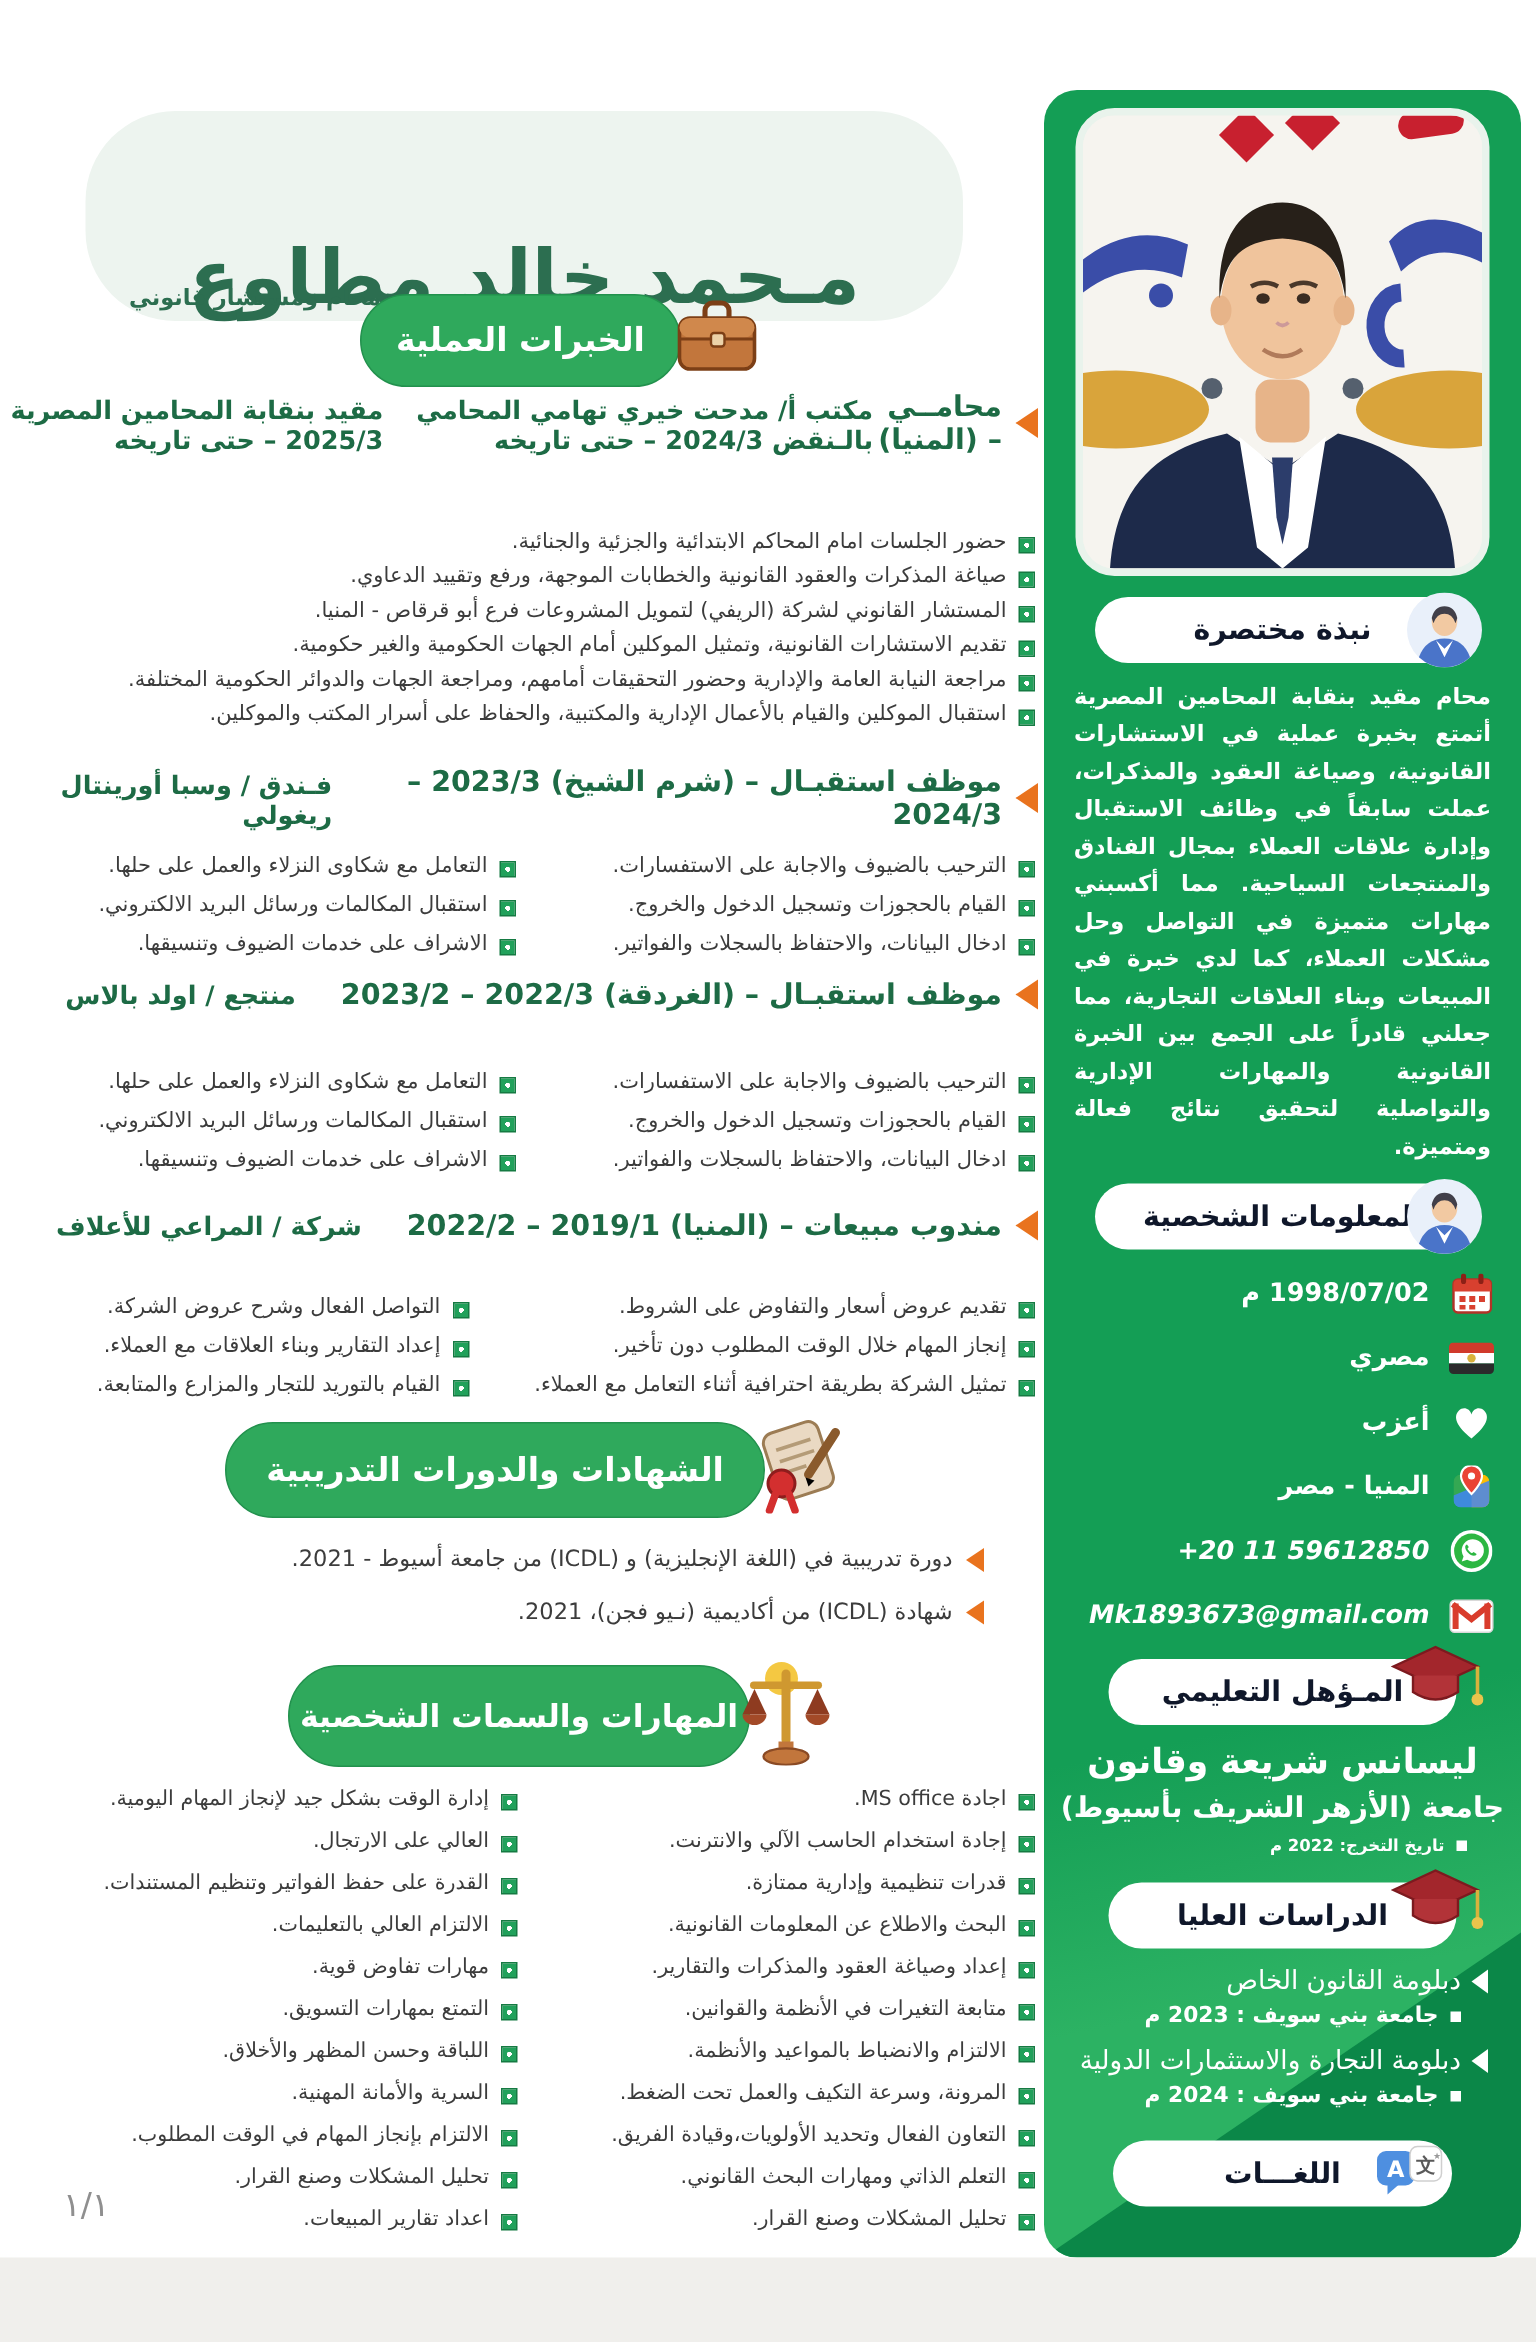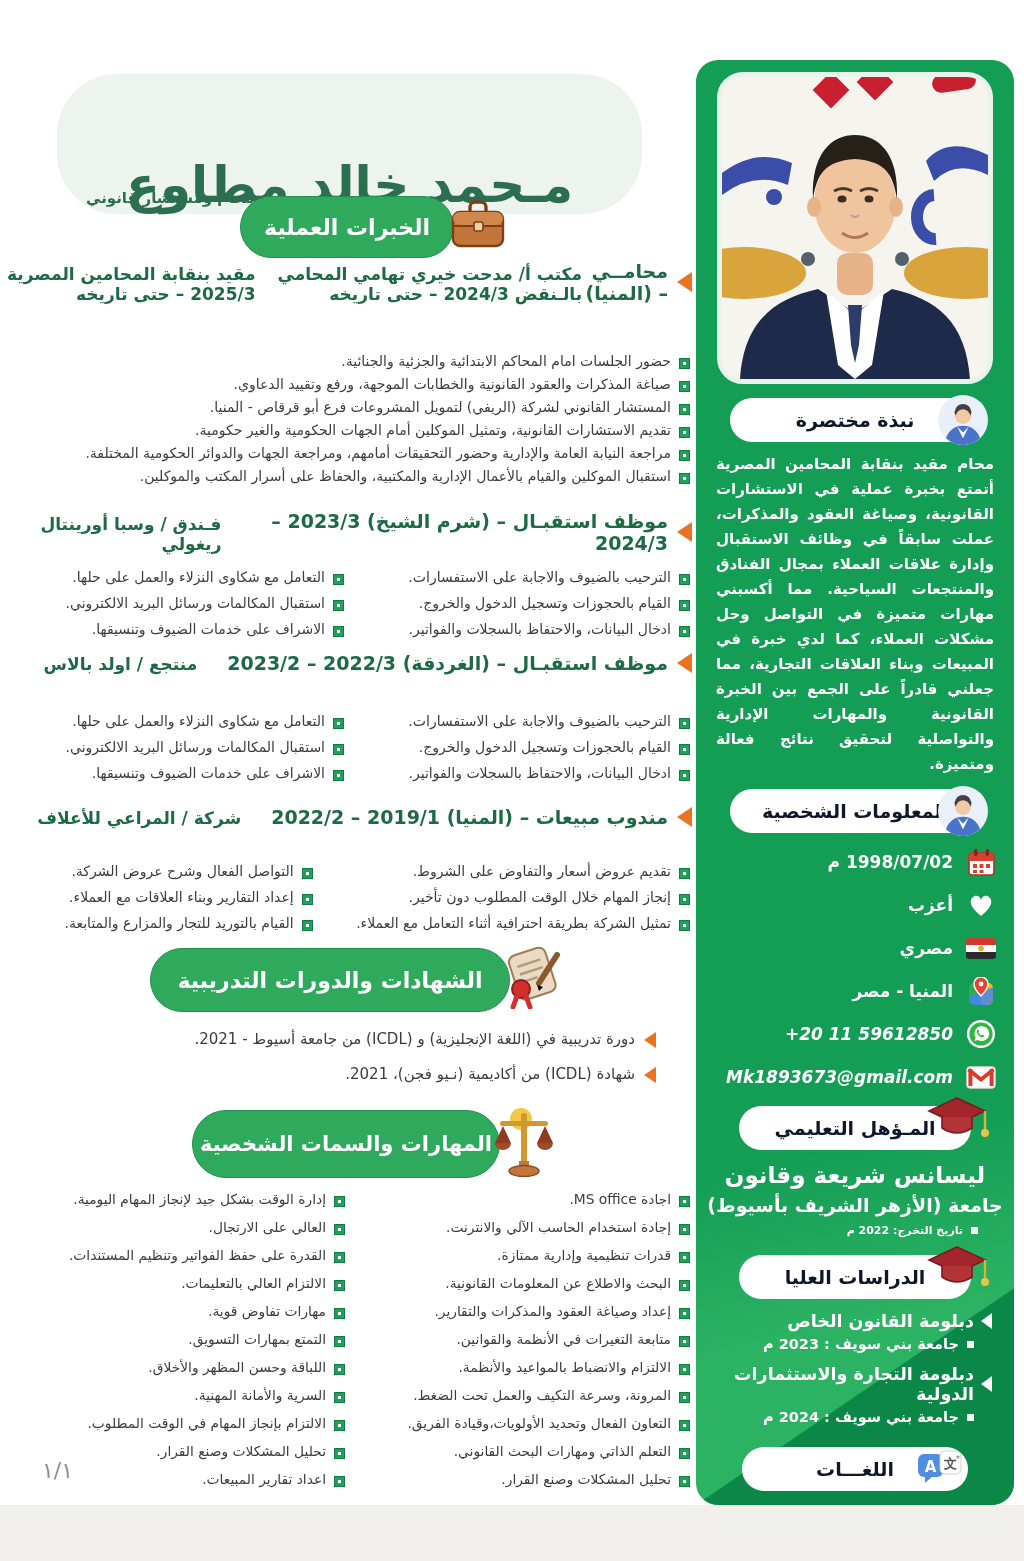--- a/index.html
+++ b/index.html
@@ -70,21 +70,21 @@
   .c-row{display:flex;align-items:center;direction:rtl;margin-bottom:13px;min-height:30px;}
   .c-ico{flex:none;width:30px;display:flex;justify-content:center;margin-left:13px;}
   .c-txt{color:#ffffff;font-size:17px;font-weight:bold;}
   .ltr{direction:ltr;unicode-bidi:isolate;font-style:italic;}
   .degree{margin-top:12px;text-align:center;color:#ffffff;font-size:23px;font-weight:bold;}
   .univ{margin-top:6px;text-align:center;color:#ffffff;font-size:19px;font-weight:bold;}
   .grad-line{margin:8px 36px 0;display:flex;align-items:center;direction:rtl;
              color:#ffffff;font-size:11px;font-weight:bold;}
   .wsq{flex:none;width:7px;height:7px;background:#ffffff;margin-left:8px;}
   .dip{margin:12px 22px 0;display:flex;align-items:center;direction:rtl;color:#ffffff;
-       font-size:17.5px;font-weight:bold;}
+       font-size:17.5px;font-weight:normal;}
   .dip:first-of-type{margin-top:14px;}
   .tri-w{width:0;height:0;border-top:8px solid transparent;border-bottom:8px solid transparent;
          border-right:11px solid #ffffff;margin-left:7px;flex:none;}
   .dip-sub{margin:5px 40px 0;display:flex;align-items:center;direction:rtl;color:#ffffff;
            font-size:14.5px;font-weight:bold;}
   svg{display:block;}
 </style>
 </head>
 <body>
 
@@ -458,43 +458,43 @@
                 <rect x="11.5" y="15" width="4" height="4" fill="#d8402f"></rect>
               <rect x="18" y="15" width="4" height="4" fill="#d8402f"></rect>
                 <rect x="5" y="21" width="4" height="3" fill="#d8402f"></rect>
               <rect x="11.5" y="21" width="4" height="3" fill="#d8402f"></rect>
             </svg>
           </span>
           <span class="c-txt">1998/07/02 م</span>
         </div>
         <div class="c-row">
           <span class="c-ico">
-            <svg width="28" height="26" viewBox="0 0 28 26">
-              <path d="M14 24 C4 16 1.5 9.5 5.5 5.5 C8.5 2.5 12.8 3.8 14 8 C15.2 3.8 19.5 2.5 22.5 5.5 C26.5 9.5 24 16 14 24 Z" fill="#ffffff"></path>
-            </svg>
-          </span>
-          <span class="c-txt">أعزب</span>
-        </div>
-        <div class="c-row">
-          <span class="c-ico">
             <svg width="30" height="21" viewBox="0 0 30 21">
               <defs>
                   <clipPath id="fr">
                     <rect width="30" height="21" rx="3"></rect>
                   </clipPath>
                 </defs>
               <g clip-path="url(#fr)">
                 <rect width="30" height="7" fill="#d03a2b"></rect>
                 <rect y="7" width="30" height="7" fill="#ffffff"></rect>
                 <rect y="14" width="30" height="7" fill="#2b2b2b"></rect>
                 <circle cx="15" cy="10.5" r="2.8" fill="#d8b23c"></circle>
               </g>
             </svg>
           </span>
           <span class="c-txt">مصري</span>
+        </div>
+        <div class="c-row">
+          <span class="c-ico">
+            <svg width="28" height="26" viewBox="0 0 28 26">
+              <path d="M14 24 C4 16 1.5 9.5 5.5 5.5 C8.5 2.5 12.8 3.8 14 8 C15.2 3.8 19.5 2.5 22.5 5.5 C26.5 9.5 24 16 14 24 Z" fill="#ffffff"></path>
+            </svg>
+          </span>
+          <span class="c-txt">أعزب</span>
         </div>
         <div class="c-row">
           <span class="c-ico">
             <svg width="24" height="28" viewBox="0 0 24 28">
               <defs>
                   <clipPath id="mp">
                     <rect y="6" width="24" height="22" rx="5"></rect>
                   </clipPath>
                 </defs>
               <g clip-path="url(#mp)">

